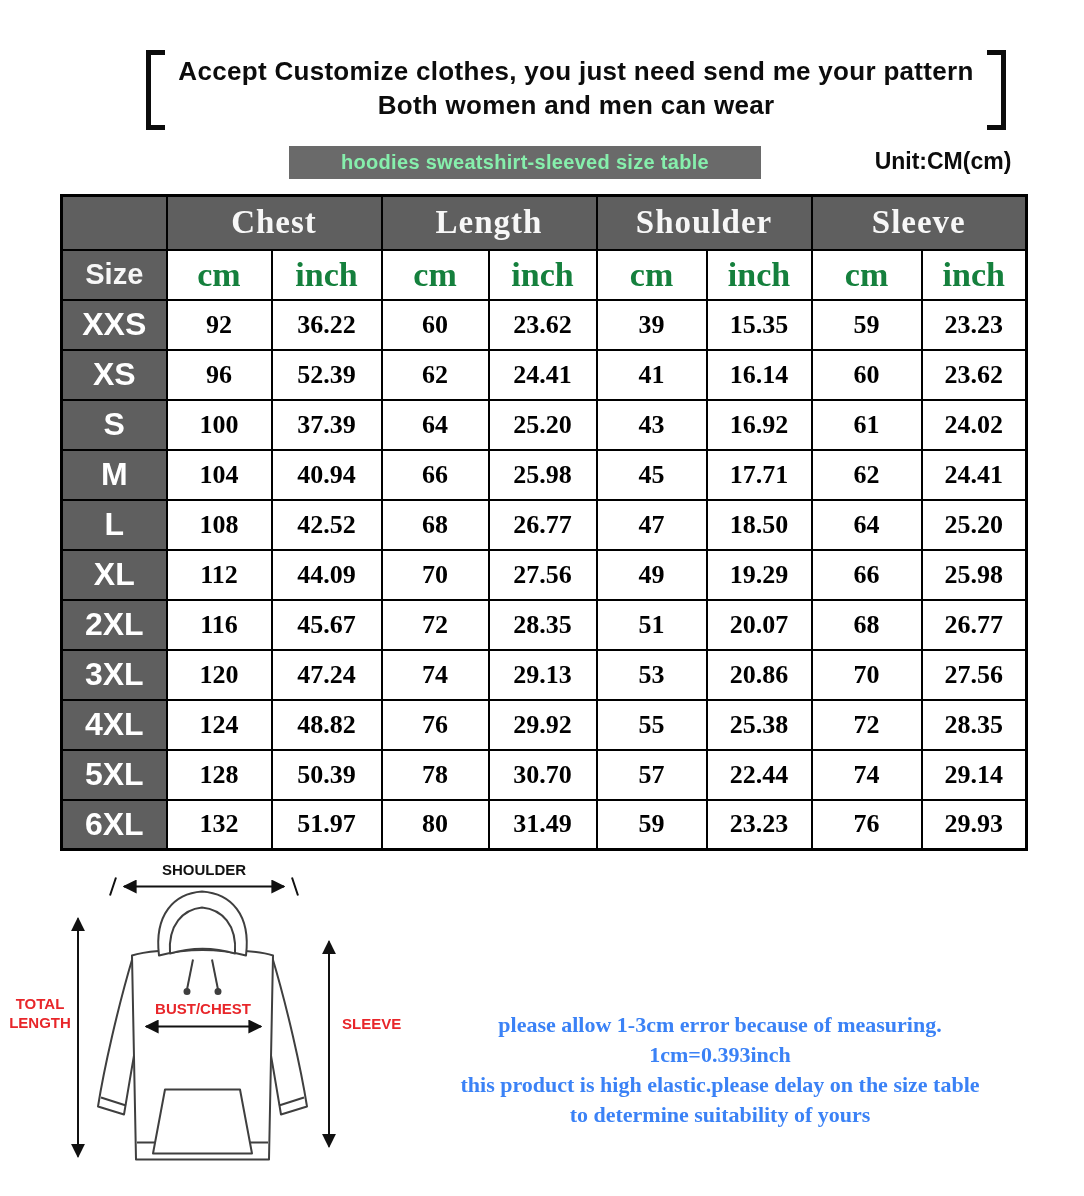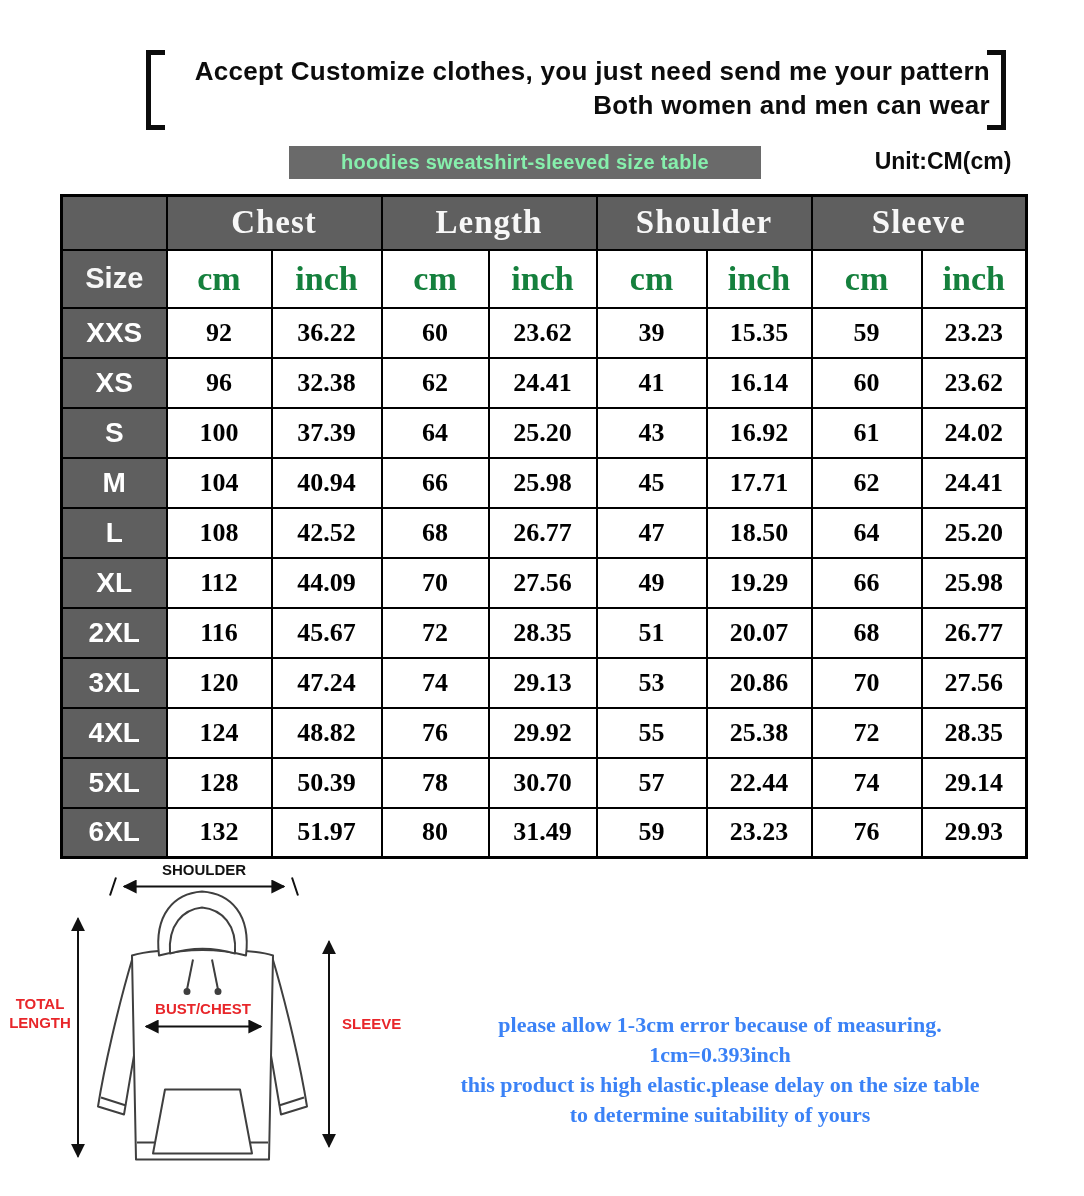--- a/index.html
+++ b/index.html
@@ -30,21 +30,21 @@
     content:"";position:absolute;left:0;width:14px;height:5px;background:var(--ink);
   }
   .bracket.left::before{top:0;}
   .bracket.left::after{bottom:0;}
   .bracket.right{border-right:5px solid var(--ink);}
   .bracket.right::before,.bracket.right::after{
     content:"";position:absolute;right:0;width:14px;height:5px;background:var(--ink);
   }
   .bracket.right::before{top:0;}
   .bracket.right::after{bottom:0;}
-  .banner-text{flex:1;text-align:right;font-weight:bold;font-size:26px;line-height:34px;padding-top:4px;letter-spacing:.3px;}
+  .banner-text{flex:1;text-align:center;font-weight:bold;font-size:26px;line-height:34px;padding-top:4px;letter-spacing:.3px;}
 
   
   .subbar{
     position:absolute;left:289px;top:146px;width:472px;height:33px;
     background:var(--bar);color:#86efac;font-weight:bold;font-size:20px;
     display:flex;align-items:center;justify-content:center;letter-spacing:.3px;
   }
   .unit{
     position:absolute;left:858px;top:148px;width:170px;
     font-weight:bold;font-size:23px;text-align:center;
@@ -53,32 +53,32 @@
   
   table.size-table{
     position:absolute;left:60px;top:194px;width:965px;
     border-collapse:collapse;table-layout:fixed;
     border:3px solid #000;
   }
   .size-table th,.size-table td{
     border:2px solid #000;padding:0;text-align:center;vertical-align:middle;
   }
   .size-table thead tr.group-row th{height:54px;}
-  .size-table thead tr.sub-row th{height:58px;}
+  .size-table thead tr.sub-row th{height:50px;}
   .size-table tbody tr{height:50px;}
   th.dark{background:var(--dark);color:#f7f7f7;}
   th.group{
     font-family:"Liberation Serif",serif;font-size:33px;font-weight:bold;letter-spacing:1px;
   }
   th.sub{
     font-family:"Liberation Serif",serif;font-size:34px;font-weight:bold;color:#15803d;background:#fff;margin-top:40px;
   }
   th.size-h{font-size:29px;font-weight:bold;}
   .size-table tbody th.size-cell{
-    background:var(--dark);color:#fff;font-size:28px;font-weight:bold;
+    background:var(--dark);color:#fff;font-size:32px;font-weight:bold;
   }
   .size-table tbody td{
     font-family:"Liberation Serif",serif;font-size:26px;font-weight:bold;color:#000;background:#fff;
   }
 
   
   .diagram{position:absolute;left:6px;top:856px;width:440px;height:336px;}
   svg text{font-family:"Liberation Sans",sans-serif;font-weight:bold;}
   .svg-red{fill:var(--red);}
   .svg-black{fill:#111;}
@@ -146,21 +146,21 @@
           <td>60</td>
           <td>23.62</td>
           <td>39</td>
           <td>15.35</td>
           <td>59</td>
           <td>23.23</td>
         </tr>
         <tr>
           <th class="size-cell">XS</th>
           <td>96</td>
-          <td>32.38</td>
+          <td>52.39</td>
           <td>62</td>
           <td>24.41</td>
           <td>41</td>
           <td>16.14</td>
           <td>60</td>
           <td>23.62</td>
         </tr>
         <tr>
           <th class="size-cell">S</th>
           <td>100</td>

